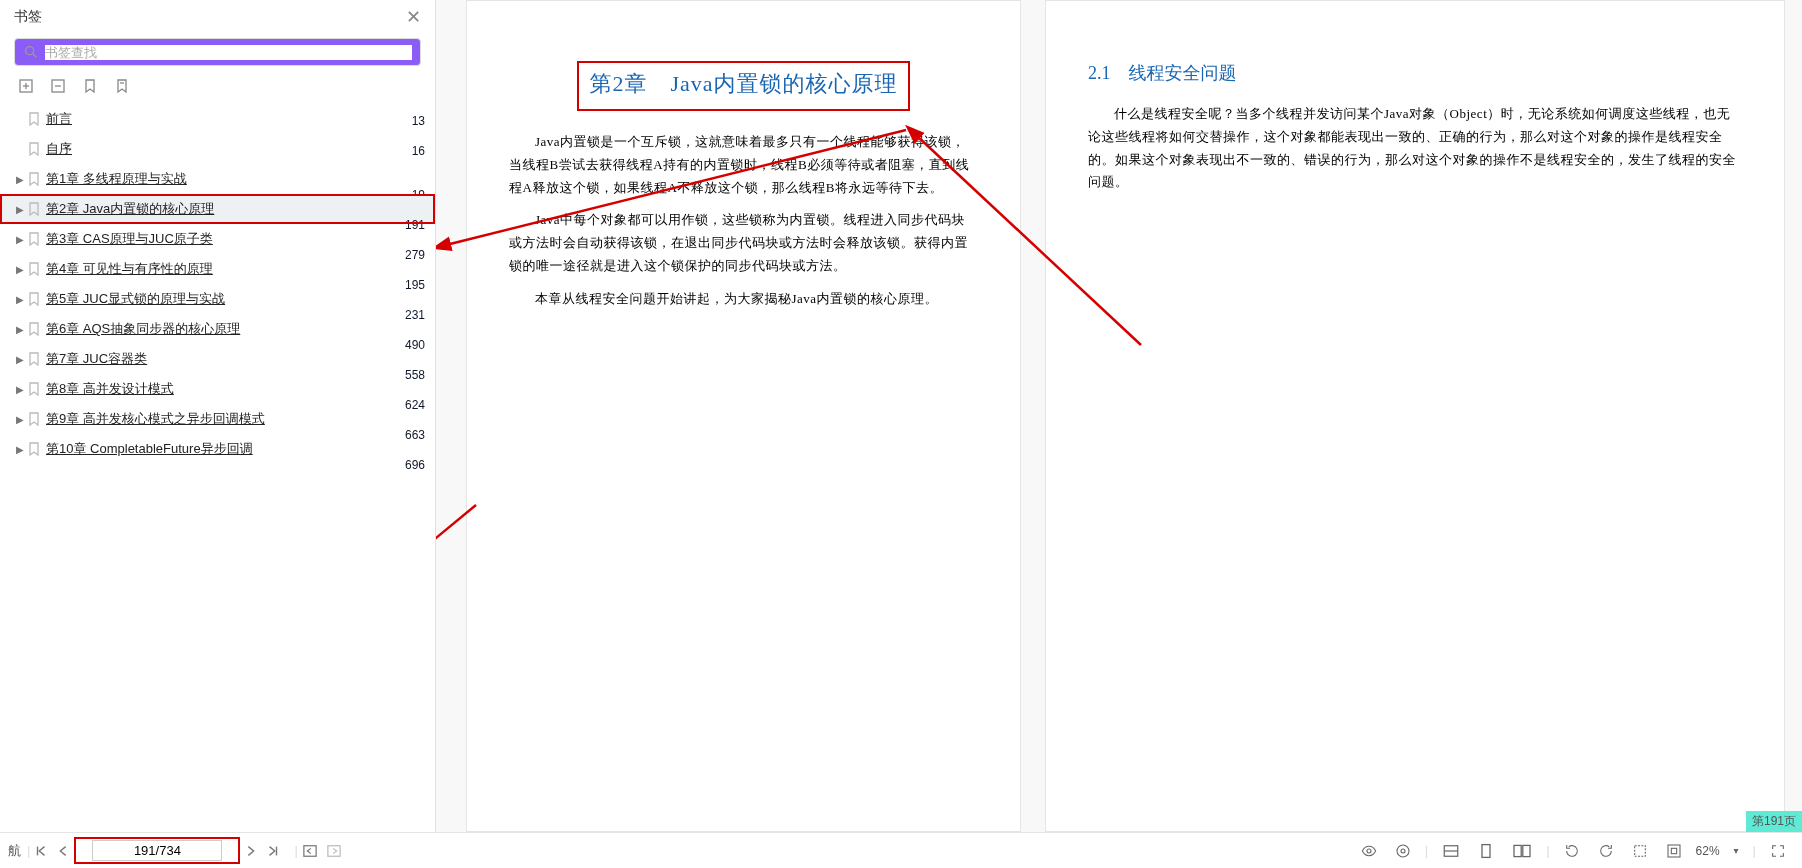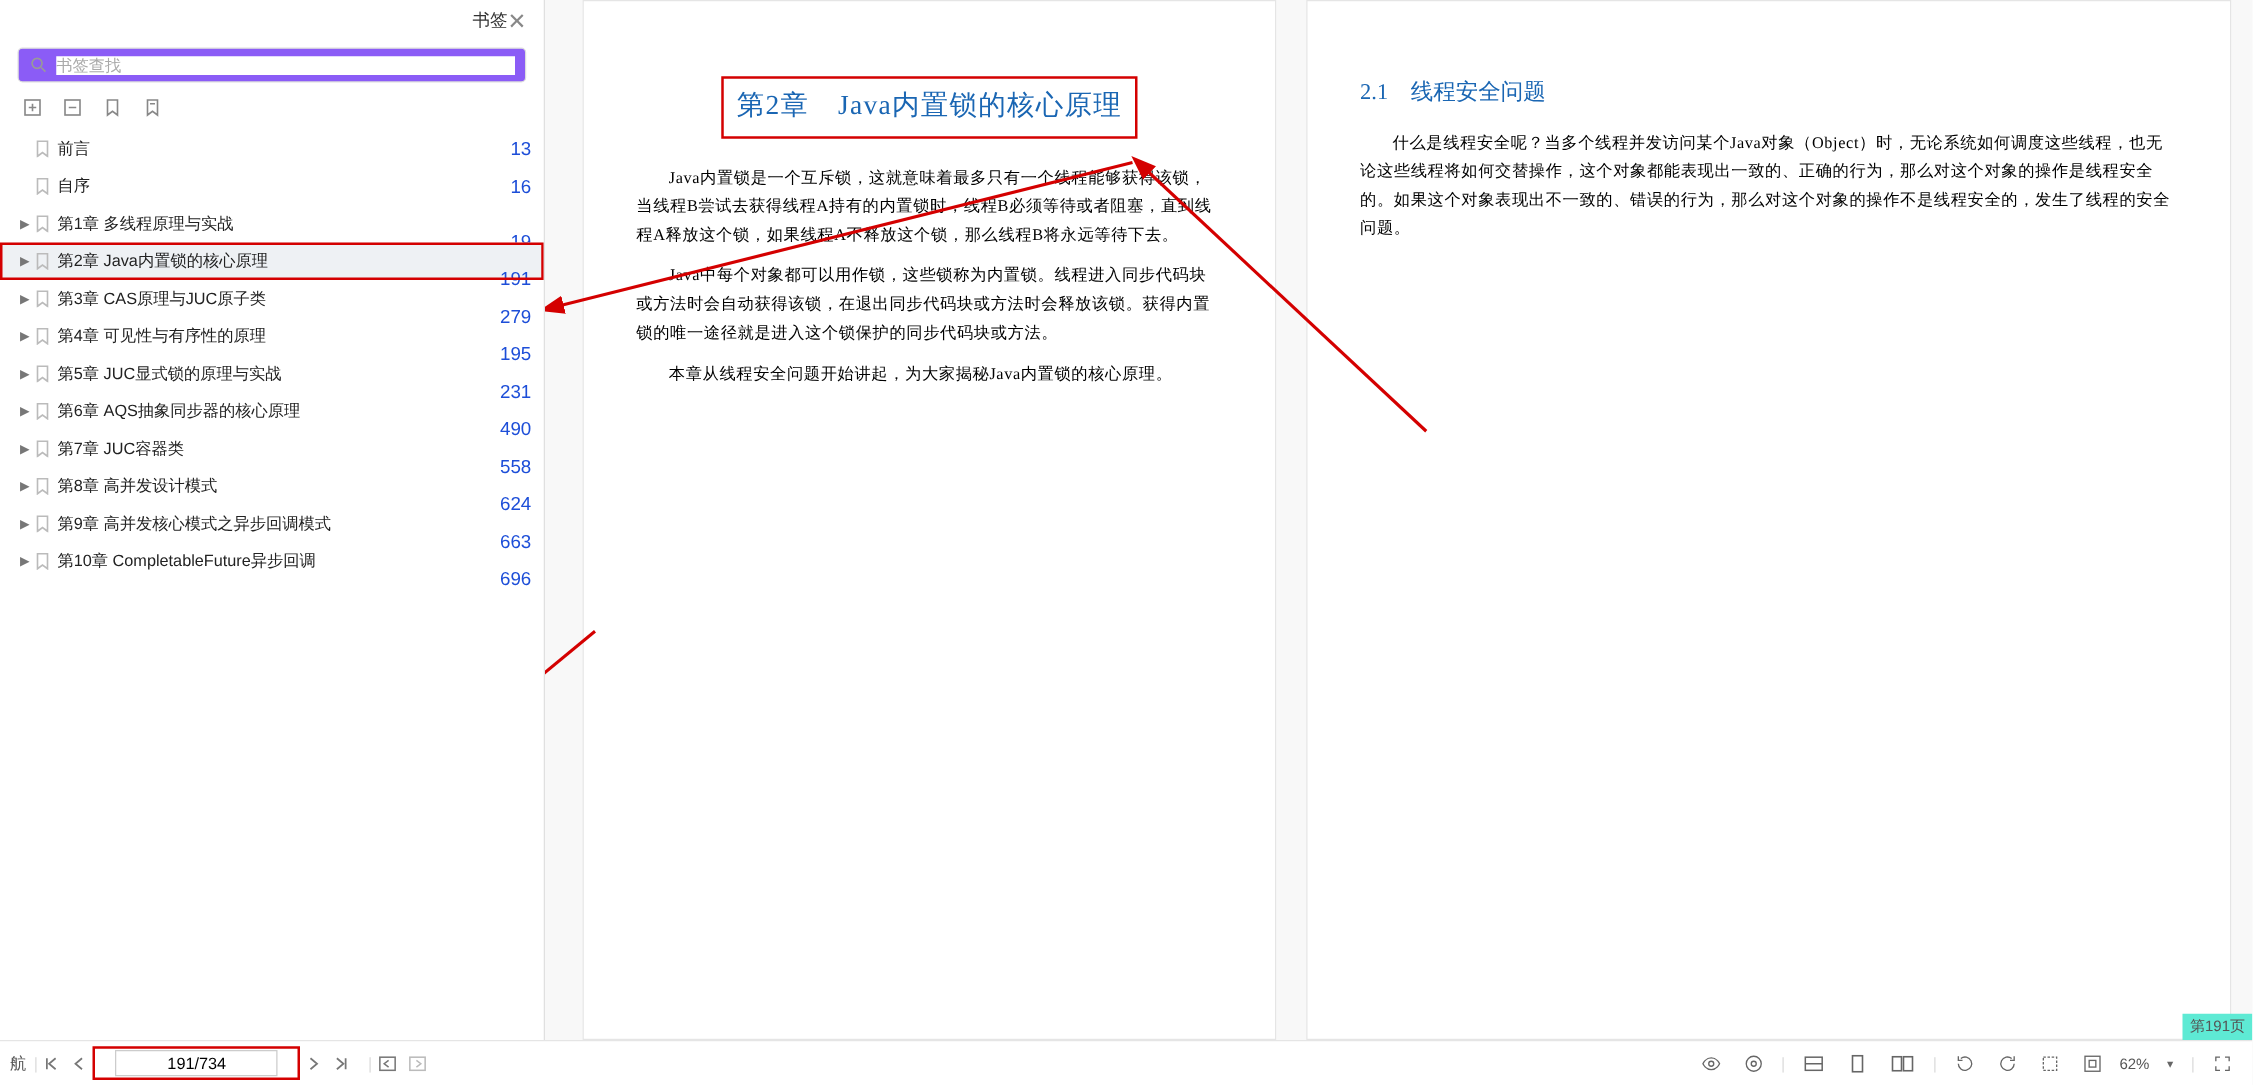--- a/index.html
+++ b/index.html
@@ -1,36 +1,36 @@
 <!DOCTYPE html>
 <html><head>
 <meta charset="utf-8">
 <style>
 * { margin: 0; padding: 0; box-sizing: border-box; }
 body { font-family: "Microsoft YaHei", Arial, sans-serif; font-size: 13px; color: #333; overflow: hidden; height: 868px; width: 1802px; background: #fff; }
 .app { display: flex; height: 100%; }
 .sidebar { width: 436px; border-right: 1px solid #e0e0e0; display: flex; flex-direction: column; background: #fff; }
-.sb-header { display: flex; align-items: center; justify-content: flex-end; padding: 6px 14px 2px 14px; }
+.sb-header { display: flex; align-items: center; justify-content: space-between; padding: 6px 14px 2px 14px; }
 .sb-title { font-size: 14px; color: #333; }
 .close-x { font-size: 18px; color: #888; cursor: pointer; }
 .search-wrap { padding: 8px 14px; }
 .search-box { display: flex; align-items: center; border: 1px solid #ddd; border-radius: 4px; padding: 5px 8px; background: #8b5cf6; }
 .search-box svg { flex: none; }
 .search-input { border: none; outline: none; flex: 1; font-size: 13px; margin-left: 6px; color: #333; }
 .search-input::placeholder { color: #aaa; }
 .sb-tools { display: flex; gap: 16px; padding: 4px 18px 10px 18px; }
 .sb-tools .tool { color: #888; cursor: pointer; }
 .bm-list { flex: 1; overflow: auto; }
 .bm-item { display: flex; align-items: center; padding: 6px 10px 6px 16px; cursor: pointer; position: relative; }
 .bm-item.selected { background: #eef1f4; }
 .bm-item.hl-box { outline: 2px solid #d40000; outline-offset: -2px; }
 .bm-chevron { width: 10px; color: #777; font-size: 10px; margin-right: 2px; }
 .bm-icon { margin-right: 6px; display: inline-flex; }
-.bm-label { flex: 1; color: #222; font-size: 13px; }
-.bm-page { color: #1d4ed8; font-size: 15px; min-width: 40px; text-align: right; align-self: flex-end; margin-top: 14px; margin-bottom: -14px; }
+.bm-label { flex: 1; color: #222; font-size: 13px; text-decoration: underline; }
+.bm-page { color: #0f172a; font-size: 12px; min-width: 40px; text-align: right; align-self: flex-end; margin-top: 14px; margin-bottom: -14px; }
 .bm-item.leaf .bm-page { margin-top: 0; margin-bottom: 0; }
 .content { flex: 1; position: relative; background: #f8f8f8; overflow: hidden; }
 .pages-row { display: flex; gap: 24px; position: absolute; top: 0; left: 30px; right: 0; bottom: 36px; justify-content: flex-start; }
 .page { background: #fff; border: 1px solid #e5e5e5; width: 555px; padding: 60px 42px 40px 42px; font-family: SimSun, serif; position: relative; }
 .page.right { width: 740px; }
 .ch-title { color: #1a66b3; font-size: 22px; letter-spacing: 1px; text-align: center; margin-bottom: 26px; font-family: SimSun, serif; }
 .ch-title-box { border: 2px solid #d40000; display: inline-block; padding: 6px 10px 10px 10px; }
 .title-wrap { text-align: center; }
 .sec-title { color: #1a66b3; font-size: 18px; margin-bottom: 18px; font-family: SimSun, serif; }
 .para { font-size: 13px; line-height: 1.75; text-indent: 2em; margin-bottom: 10px; color: #000; letter-spacing: 0.5px; }

